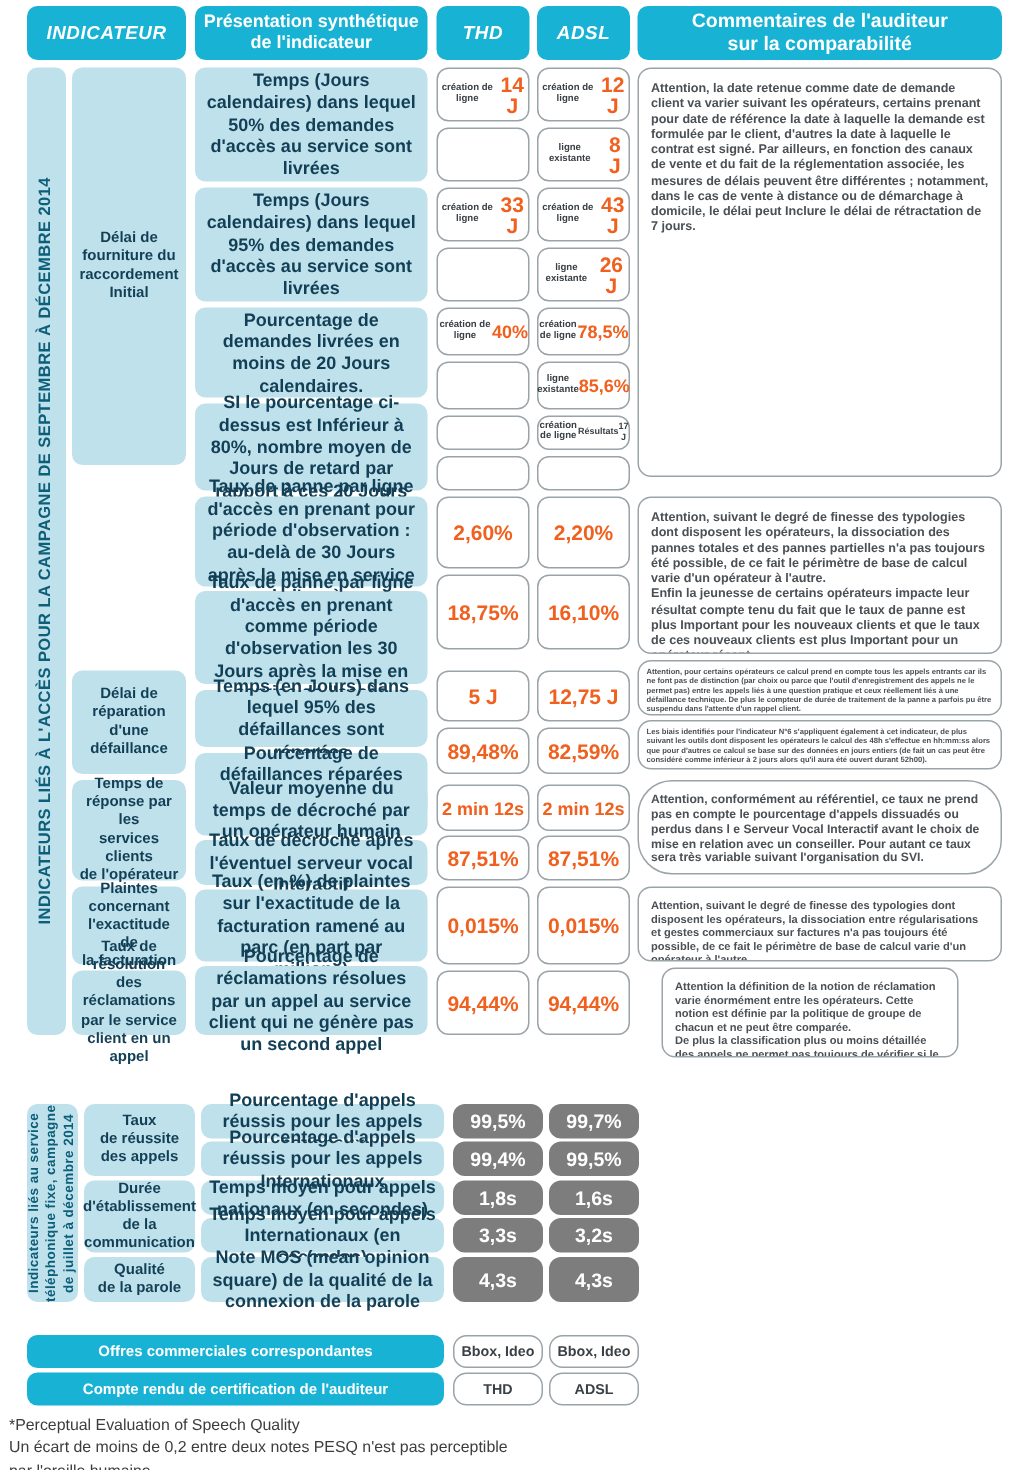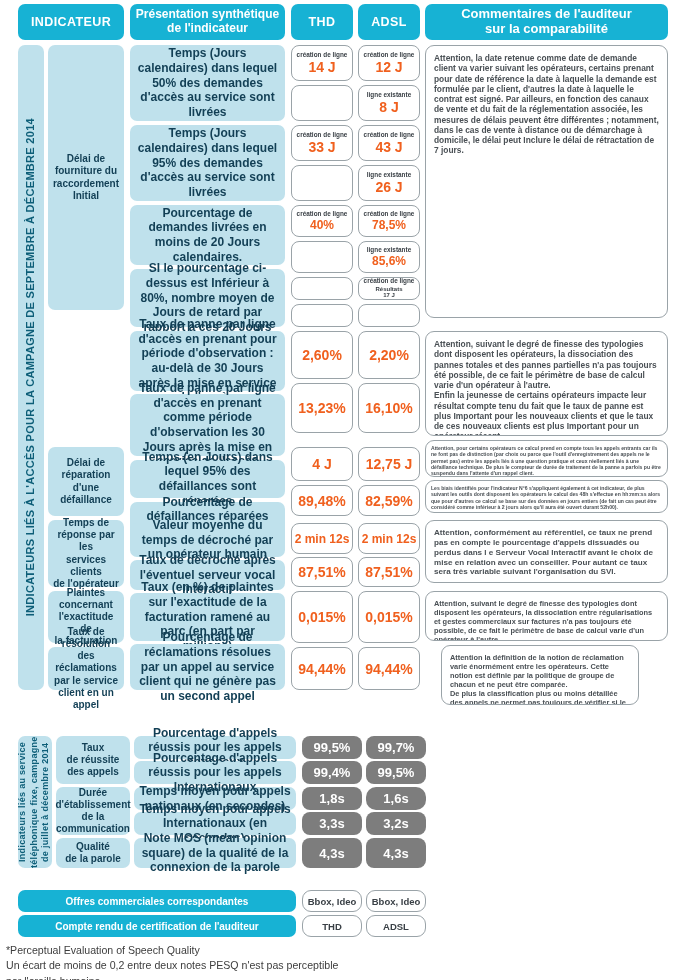--- a/index.html
+++ b/index.html
@@ -16,21 +16,21 @@
   .hdr {
     background: #17b2d4;
     color: #ffffff;
     font-weight: bold;
     border-radius: 7px;
     display: flex; align-items: center; justify-content: center;
     text-align: center;
     line-height: 1.15;
     height: 36px;
   }
-  .hdr.small { font-size: 12.5px; letter-spacing: .4px; }
+  .hdr.small { font-size: 12.5px; letter-spacing: .4px; font-style: italic; }
   .hdr.mid   { font-size: 12px; align-items: center; }
   .hdr.big   { font-size: 13px; }
 
   .vert-band {
     background: #bfe1ec;
     border-radius: 7px;
     position: absolute;
     display: flex; align-items: center; justify-content: center;
   }
   .vert-band span {
@@ -58,21 +58,21 @@
     padding: 2px 4px;
   }
   .ind-label { font-size: 10px; }
   .desc-label { font-size: 12px; }
 
   .val {
     position: absolute;
     background: #ffffff;
     border: 1.2px solid #9aa3a8;
     border-radius: 8px;
-    display: flex; flex-direction: column;
+    display: flex; flex-direction: row;
     align-items: center; justify-content: center;
     text-align: center;
   }
   .val .tag {
     font-size: 6.4px; font-weight: bold; color: #3a4046;
     line-height: 1.05; margin-bottom: 1px;
   }
   .val .num {
     font-size: 14px; font-weight: bold; color: #f0601e;
     line-height: 1;
@@ -268,28 +268,28 @@
   </div>
 
   <div class="val" style="left:291px;top:331px;width:62px;height:48px;">
       <div class="num">2,60%</div>
     </div>
   <div class="val" style="left:358px;top:331px;width:62px;height:48px;">
       <div class="num">2,20%</div>
     </div>
 
   <div class="val" style="left:291px;top:383px;width:62px;height:50px;">
-      <div class="num">13,23%</div>
+      <div class="num">18,75%</div>
     </div>
   <div class="val" style="left:358px;top:383px;width:62px;height:50px;">
       <div class="num">16,10%</div>
     </div>
 
   <div class="val" style="left:291px;top:447px;width:62px;height:34px;">
-      <div class="num">4 J</div>
+      <div class="num">5 J</div>
     </div>
   <div class="val" style="left:358px;top:447px;width:62px;height:34px;">
       <div class="num">12,75 J</div>
     </div>
 
   <div class="val" style="left:291px;top:485px;width:62px;height:31px;">
       <div class="num">89,48%</div>
     </div>
   <div class="val" style="left:358px;top:485px;width:62px;height:31px;">
       <div class="num">82,59%</div>
@@ -321,21 +321,21 @@
     </div>
   <div class="val" style="left:358px;top:647px;width:62px;height:43px;">
       <div class="num">94,44%</div>
     </div>
 
   <div class="note n1" style="left:425px;top:45px;width:243px;height:273px;">Attention, la date retenue comme date de demande client va varier suivant les opérateurs, certains prenant pour date de référence la date à laquelle la demande est formulée par le client, d'autres la date à laquelle le contrat est signé. Par ailleurs, en fonction des canaux de vente et du fait de la réglementation associée, les mesures de délais peuvent être différentes ; notamment, dans le cas de vente à distance ou de démarchage à domicile, le délai peut Inclure le délai de rétractation de 7 jours.</div>
   <div class="note n2" style="left:425px;top:331px;width:243px;height:105px;white-space:pre-line;">Attention, suivant le degré de finesse des typologies dont disposent les opérateurs, la dissociation des pannes totales et des pannes partielles n'a pas toujours été possible, de ce fait le périmètre de base de calcul varie d'un opérateur à l'autre.
 Enfin la jeunesse de certains opérateurs impacte leur résultat compte tenu du fait que le taux de panne est plus Important pour les nouveaux clients et que le taux de ces nouveaux clients est plus Important pour un opérateur récent.</div>
   <div class="note tiny" style="left:425px;top:440px;width:243px;height:37px;">Attention, pour certains opérateurs ce calcul prend en compte tous les appels entrants car ils ne font pas de distinction (par choix ou parce que l'outil d'enregistrement des appels ne le permet pas) entre les appels liés à une question pratique et ceux réellement liés à une défaillance technique. De plus le compteur de durée de traitement de la panne a parfois pu être suspendu dans l'attente d'un rappel client.</div>
   <div class="note tiny" style="left:425px;top:480px;width:243px;height:33px;">Les biais identifiés pour l'indicateur N°6 s'appliquent également à cet indicateur, de plus suivant les outils dont disposent les opérateurs le calcul des 48h s'effectue en hh:mm:ss alors que pour d'autres ce calcul se base sur des données en jours entiers  (de fait un cas peut être considéré comme inférieur à 2 jours alors qu'il aura été ouvert durant 52h00).</div>
-  <div class="note n4" style="left:425px;top:520px;width:243px;height:63px;">Attention, conformément au référentiel, ce taux ne prend pas en compte le pourcentage d'appels dissuadés ou perdus dans l e Serveur Vocal Interactif avant le choix de mise en relation avec un conseiller. Pour autant ce taux sera très variable suivant l'organisation du SVI.</div>
+  <div class="note n4" style="left:425px;top:520px;width:243px;height:63px;border-radius:23px;">Attention, conformément au référentiel, ce taux ne prend pas en compte le pourcentage d'appels dissuadés ou perdus dans l e Serveur Vocal Interactif avant le choix de mise en relation avec un conseiller. Pour autant ce taux sera très variable suivant l'organisation du SVI.</div>
   <div class="note n5" style="left:425px;top:591px;width:243px;height:50px;">Attention, suivant le degré de finesse des typologies dont disposent les opérateurs, la dissociation entre régularisations et gestes commerciaux sur factures n'a pas toujours été possible, de ce fait le périmètre de base de calcul varie d'un opérateur à l'autre.</div>
   <div class="note n6" style="left:441px;top:645px;width:198px;height:60px;white-space:pre-line;">Attention la définition de la notion de réclamation varie énormément entre les opérateurs. Cette notion est définie par la politique de groupe de chacun et ne peut être comparée.
 De plus la classification plus ou moins détaillée des appels ne permet pas toujours de vérifier si le client n'a pas déjà appelé pour un motif similaire.</div>
 
   <div class="vert-band multi" style="left:18px;top:736px;width:34px;height:132px;">
     <span>Indicateurs liés au service téléphonique fixe, campagne de juillet à décembre 2014</span>
   </div>
 
   <div class="blue-box ind-label" style="left:56px;top:736px;width:74px;height:48px;">
       <span style="white-space:pre-line">Taux
@@ -357,21 +357,21 @@
   <div class="blue-box desc-label" style="left:134px;top:787px;width:162px;height:23px;">Temps moyen pour appels nationaux (en secondes)</div>
   <div class="blue-box desc-label" style="left:134px;top:761px;width:162px;height:23px;">Pourcentage d'appels réussis pour les appels Internationaux</div>
   <div class="blue-box desc-label" style="left:134px;top:812px;width:162px;height:23px;">Temps moyen pour appels Internationaux (en secondes)</div>
   <div class="blue-box desc-label" style="left:134px;top:838px;width:162px;height:30px;">Note MOS (mean opinion square) de la qualité de la connexion de la parole</div>
 
   <div class="gval" style="left:302px;top:736px;width:60px;height:23px;">99,5%</div>
   <div class="gval" style="left:366px;top:736px;width:60px;height:23px;">99,7%</div>
   <div class="gval" style="left:302px;top:761px;width:60px;height:23px;">99,4%</div>
   <div class="gval" style="left:366px;top:761px;width:60px;height:23px;">99,5%</div>
   <div class="gval" style="left:302px;top:787px;width:60px;height:23px;">1,8s</div>
-  <div class="gval" style="left:366px;top:787px;width:60px;height:23px;border-radius:10px;">1,6s</div>
+  <div class="gval" style="left:366px;top:787px;width:60px;height:23px;">1,6s</div>
   <div class="gval" style="left:302px;top:812px;width:60px;height:23px;">3,3s</div>
   <div class="gval" style="left:366px;top:812px;width:60px;height:23px;">3,2s</div>
   <div class="gval" style="left:302px;top:838px;width:60px;height:30px;">4,3s</div>
   <div class="gval" style="left:366px;top:838px;width:60px;height:30px;">4,3s</div>
 
   <div class="cyan-bar" style="left:18px;top:890px;width:278px;height:22px;">Offres commerciales correspondantes</div>
   <div class="wval" style="left:302px;top:890px;width:60px;height:22px;">Bbox, Ideo</div>
   <div class="wval" style="left:366px;top:890px;width:60px;height:22px;">Bbox, Ideo</div>
 
   <div class="cyan-bar" style="left:18px;top:915px;width:278px;height:22px;">Compte rendu de certification de l'auditeur</div>

